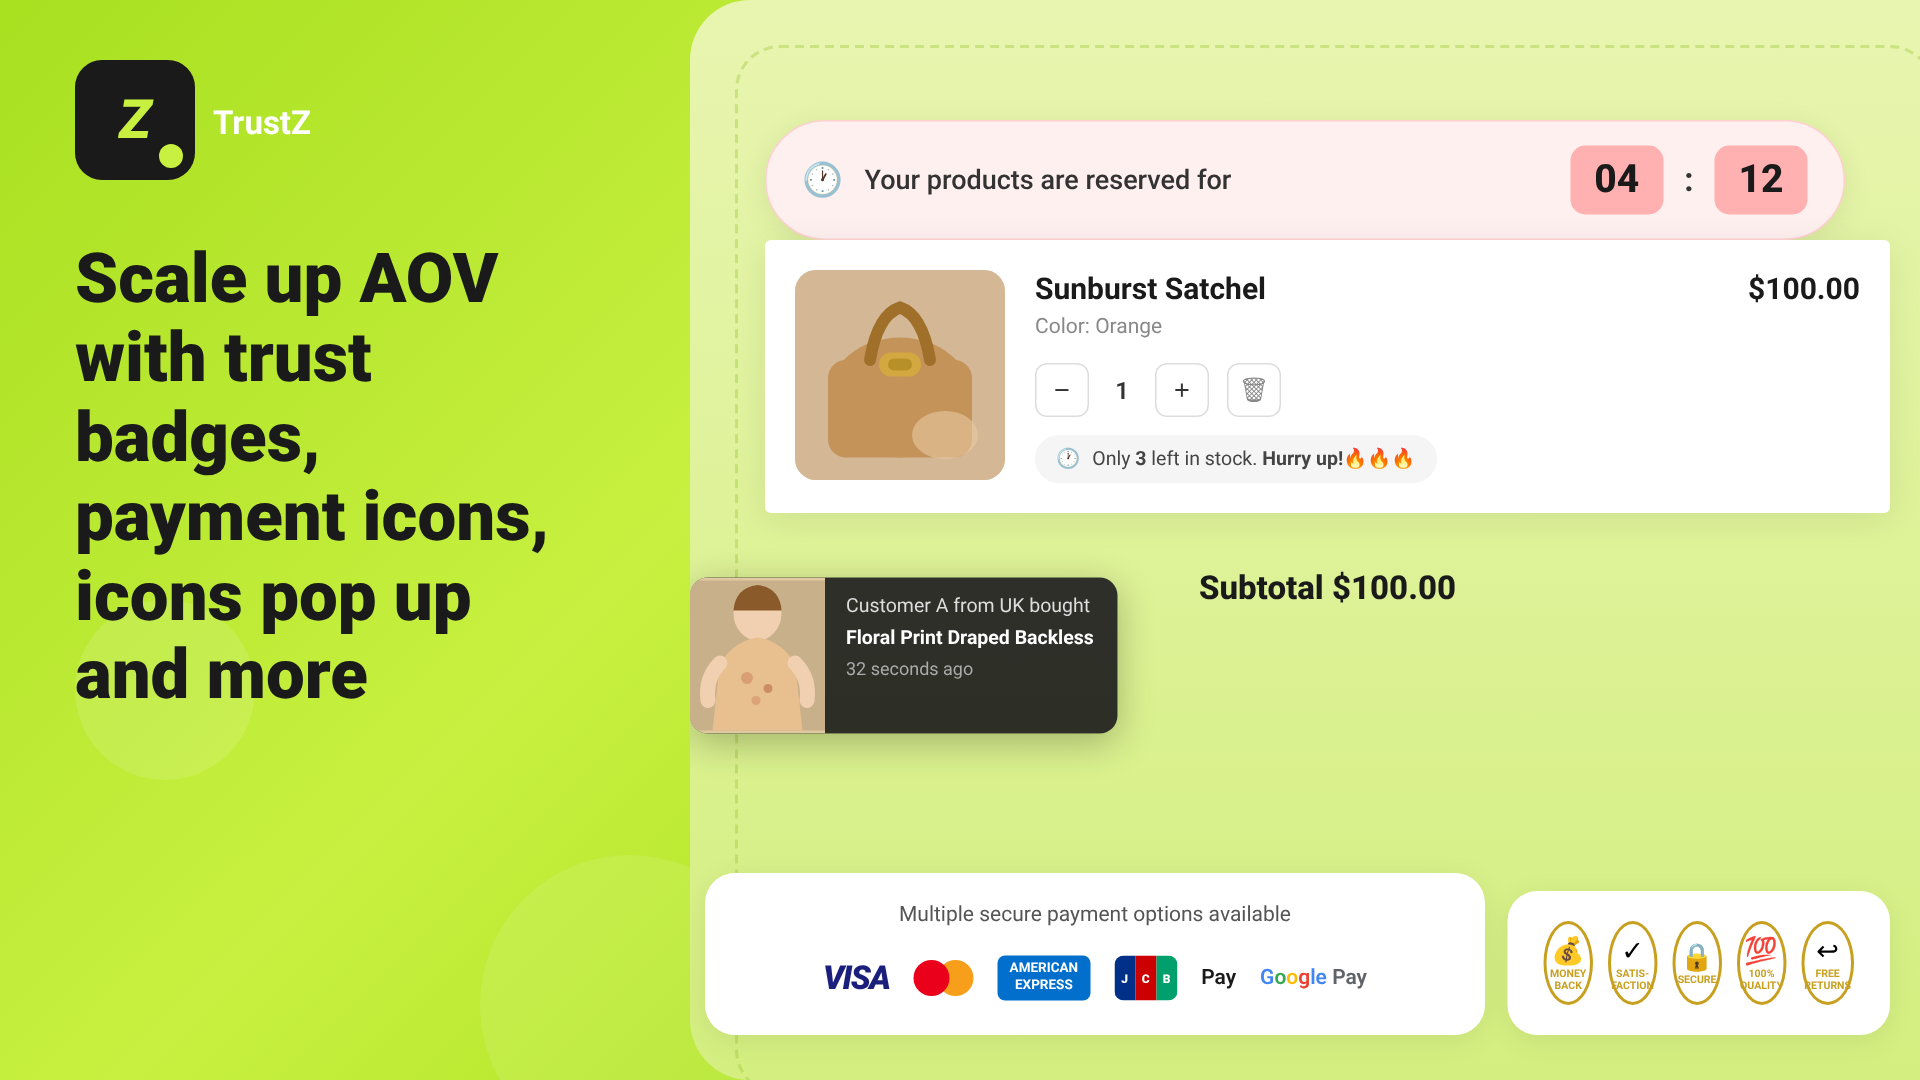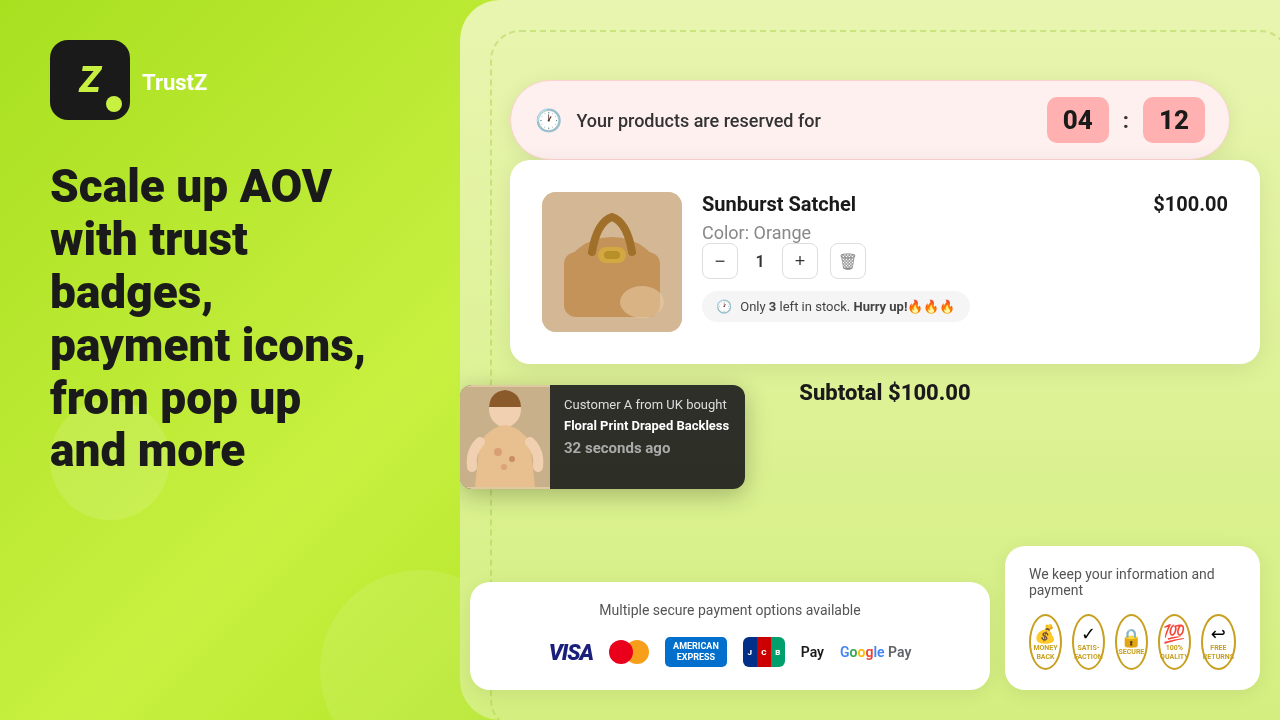--- a/index.html
+++ b/index.html
@@ -171,22 +171,22 @@
       text-align: center;
     }
 
     
     .product-card {
       position: absolute;
       top: 160px;
       left: 50px;
       right: 20px;
       background: white;
-      border-radius: 20px;
-      padding: 32px;
+      border-radius: 4px;
+      padding: 20px;
       box-shadow: 0 4px 24px rgba(0,0,0,0.08);
     }
 
     .product-row {
       display: flex;
       gap: 20px;
       align-items: flex-start;
     }
 
     .product-image {
@@ -219,23 +219,23 @@
       color: #1a1a1a;
     }
 
     .product-price {
       font-size: 20px;
       font-weight: 700;
       color: #1a1a1a;
     }
 
     .product-color {
-      font-size: 18px;
+      font-size: 14px;
       color: #888;
-      margin-bottom: 0;
+      margin-bottom: 16px;
     }
 
     .quantity-row {
       display: flex;
       align-items: center;
       gap: 12px;
       margin-bottom: 12px;
     }
 
     .qty-btn {
@@ -348,23 +348,22 @@
     }
 
     .popup-product {
       font-size: 13px;
       font-weight: 700;
       color: white;
       margin-bottom: 6px;
     }
 
     .popup-time {
-      font-size: 15px;
+      font-size: 12px;
       color: #aaa;
-      font-weight: bold;
     }
 
     
     .payment-section {
       position: absolute;
       bottom: 30px;
       left: 10px;
       width: 520px;
       background: white;
       border-radius: 20px;
@@ -508,21 +507,21 @@
       <span class="logo-z">Z</span>
       <div class="logo-dot"></div>
     </div>
     <span class="logo-text">TrustZ</span>
   </div>
 
   <div class="headline">
     <span>Scale up AOV</span><br>
     <span>with trust badges,</span><br>
     <span>payment icons,</span><br>
-    <span>from pop up</span><br>
+    <span>icons pop up</span><br>
     <span>and more</span>
   </div>
 </div>
 
 <div class="right-panel">
   <div class="dashed-border"></div>
 
   <div class="timer-bar">
     <span class="timer-clock-icon">🕐</span>
     <span class="timer-text">Your products are reserved for</span>
@@ -636,21 +635,20 @@
       <div class="payment-icon">
         <span class="apple-pay-icon"> Pay</span>
       </div>
       <div class="payment-icon">
         <span class="gpay-icon"><span style="color:#4285f4;">G</span><span style="color:#34a853;">o</span><span style="color:#fbbc04;">o</span><span style="color:#ea4335;">g</span><span style="color:#4285f4;">le</span> Pay</span>
       </div>
     </div>
   </div>
 
   <div class="trust-section">
-    <div class="trust-title">We keep your information and payment</div>
     <div class="trust-badges">
       <div class="trust-badge">
         <span class="badge-icon">💰</span>
         <span class="badge-text">MONEY<br>BACK</span>
       </div>
       <div class="trust-badge">
         <span class="badge-icon">✓</span>
         <span class="badge-text">SATIS-<br>FACTION</span>
       </div>
       <div class="trust-badge">

